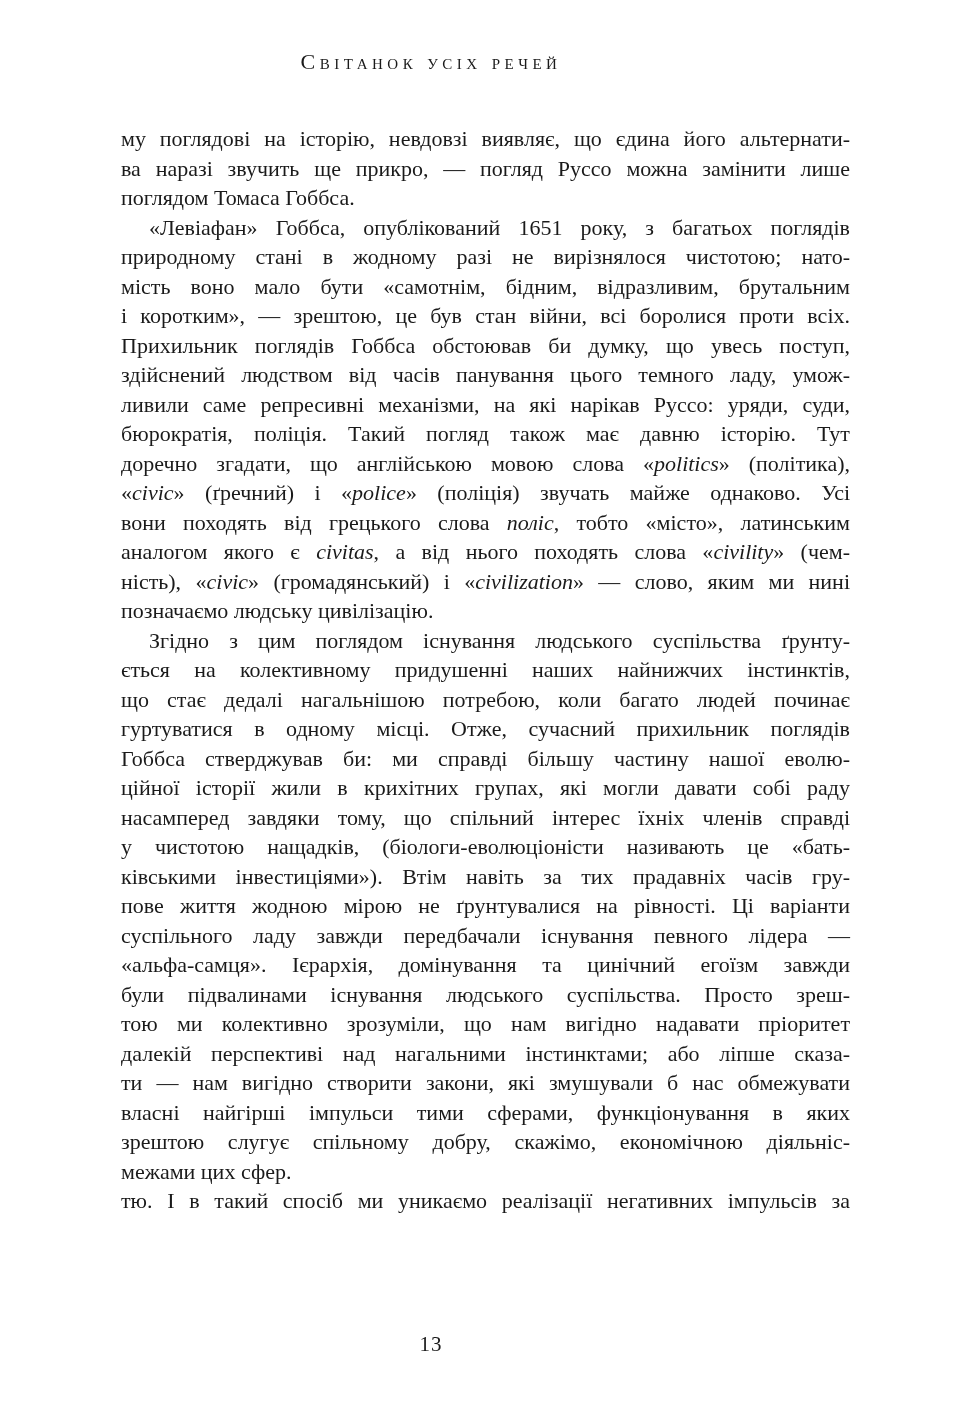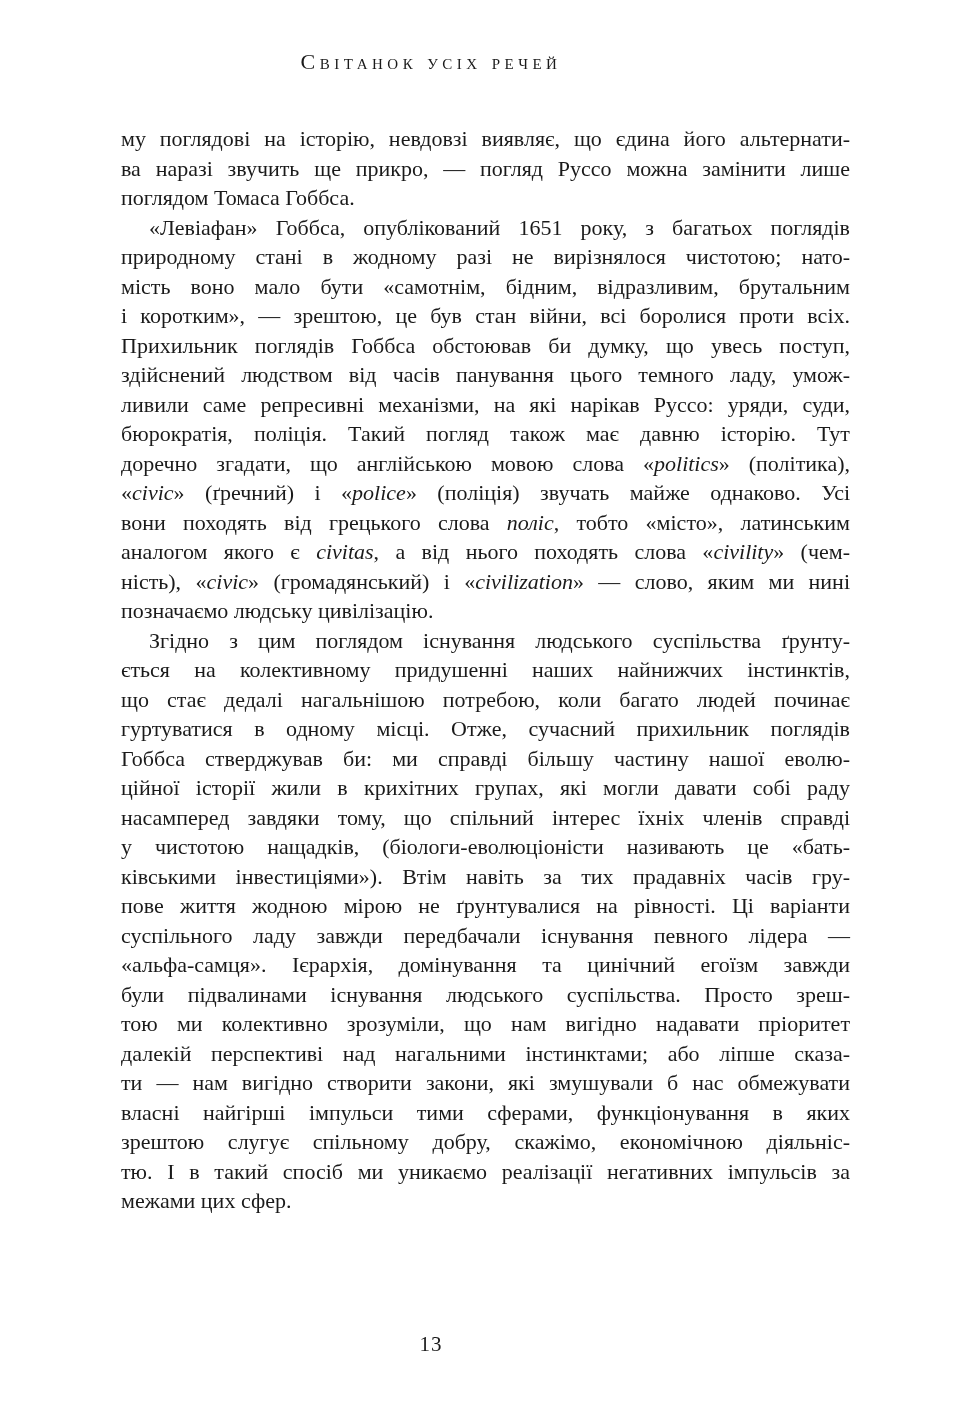--- a/index.html
+++ b/index.html
@@ -93,19 +93,19 @@
         <div class="line"><span>ківськими інвестиціями»). Втім навіть за тих прадавніх часів гру-</span></div>
         <div class="line"><span>пове життя жодною мірою не ґрунтувалися на рівності. Ці варіанти</span></div>
         <div class="line"><span>суспільного ладу завжди передбачали існування певного лідера —</span></div>
         <div class="line"><span>«альфа-самця». Ієрархія, домінування та цинічний егоїзм завжди</span></div>
         <div class="line"><span>були підвалинами існування людського суспільства. Просто зреш-</span></div>
         <div class="line"><span>тою ми колективно зрозуміли, що нам вигідно надавати пріоритет</span></div>
         <div class="line"><span>далекій перспективі над нагальними інстинктами; або ліпше сказа-</span></div>
         <div class="line"><span>ти — нам вигідно створити закони, які змушували б нас обмежувати</span></div>
         <div class="line"><span>власні найгірші імпульси тими сферами, функціонування в яких</span></div>
         <div class="line"><span>зрештою слугує спільному добру, скажімо, економічною діяльніс-</span></div>
+        <div class="line last"><span>межами цих сфер.</span></div>
         <div class="line"><span>тю. І в такий спосіб ми уникаємо реалізації негативних імпульсів за</span></div>
-        <div class="line last"><span>межами цих сфер.</span></div>
       </div>
     </div>
 
   <div class="page-number">13</div>
 </div>
 
 </body></html>

